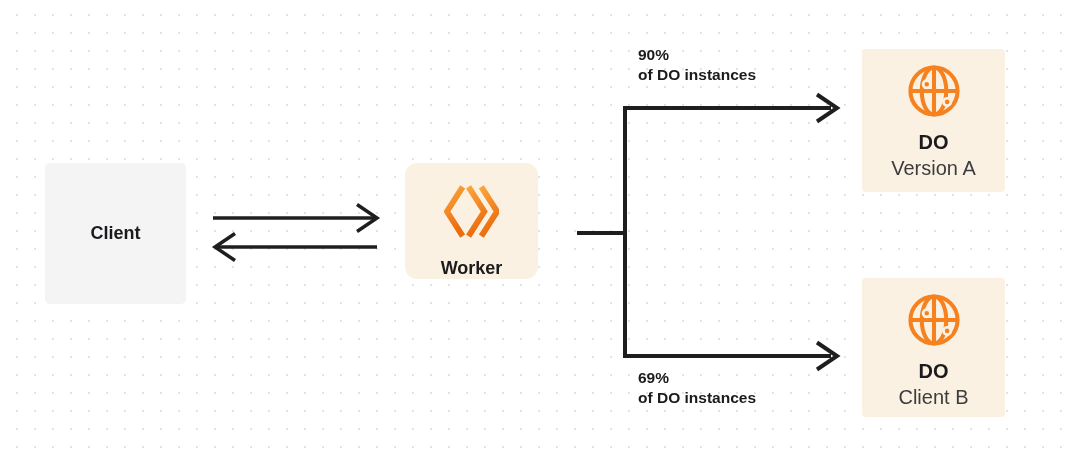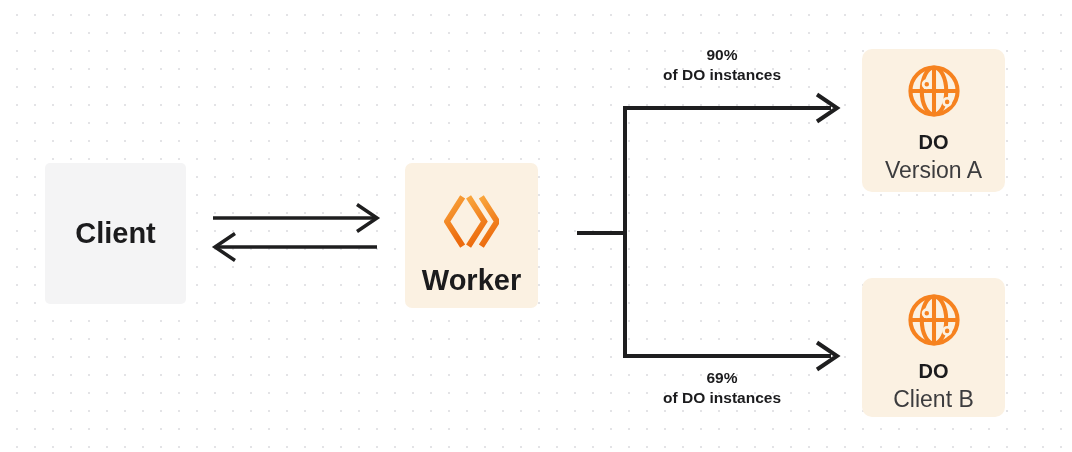--- a/index.html
+++ b/index.html
@@ -13,29 +13,29 @@
     position:relative; width:1072px; height:452px; overflow:hidden; background:#fff;
     background-image:radial-gradient(circle, var(--dot,#e3e3e6) 1.2px, transparent 1.4px);
     background-size:18px 18px; background-position:8px 6px;
   }
   .overlay{position:absolute; left:0; top:0; width:1072px; height:452px; pointer-events:none;}
   .overlay path{fill:none; stroke:var(--line,#1e1e1f); stroke-linecap:butt; stroke-linejoin:miter;}
   .s35{stroke-width:3.5px;}
   .s4{stroke-width:4px;}
   .node{position:absolute; display:flex; flex-direction:column; align-items:center; justify-content:center;}
   .client{left:45px; top:163px; width:141px; height:141px; background:var(--client-bg,#f4f4f5); border-radius:5px;}
-  .worker{left:405px; top:163px; width:133px; height:145px; background:var(--cream-bg,#fbf1e2); border-radius:7px; justify-content:center; padding-top:21px; box-sizing:border-box;}
+  .worker{left:405px; top:163px; width:133px; height:116px; background:var(--cream-bg,#fbf1e2); border-radius:12px; justify-content:space-between; padding-top:21px; box-sizing:border-box;}
   .worker .node-label{margin-top:15px;}
-  .do{background:var(--cream-bg,#fbf1e2); border-radius:10px; justify-content:flex-start; padding-top:13px; box-sizing:border-box;text-align:center;}
+  .do{background:var(--cream-bg,#fbf1e2); border-radius:4px; justify-content:flex-start; padding-top:13px; box-sizing:border-box;text-align:center;}
   .doA{left:862px; top:49px; width:143px; height:143px;}
   .doB{left:862px; top:278px; width:143px; height:139px;}
-  .node-label{font-size:29px; font-weight:700; color:var(--text-dark,#1b1b1d); line-height:1.15;}
+  .node-label{font-size:18px; font-weight:700; color:var(--text-dark,#1b1b1d); line-height:1.15;}
   .do-title{font-size:20px; font-weight:700; color:var(--text-dark,#1b1b1d); margin-top:11px; line-height:1.15;}
-  .do-sub{font-size:23px; font-weight:400; color:var(--text-sub,#3c3c3e); margin-top:3px; line-height:1.15;}
-  .split-label{position:absolute; width:168px; text-align:center; font-size:15.5px; font-weight:700; color:var(--text-dark,#1b1b1d); line-height:20px;}
+  .do-sub{font-size:20px; font-weight:400; color:var(--text-sub,#3c3c3e); margin-top:3px; line-height:1.15;}
+  .split-label{position:absolute; width:168px; font-size:15.5px; font-weight:700; color:var(--text-dark,#1b1b1d); line-height:20px;}
   .split-top{left:638px; top:45px;}
   .split-bottom{left:638px; top:368px;}
   .wk-logo{width:55px; height:55px;}
   .wk-logo path{fill:none; stroke:url(#wkgrad); stroke-width:6px;}
   .globe{width:58px; height:58px;}
   .globe .g-stroke{fill:none; stroke:var(--orange,#f6821f); stroke-width:4.5px;}
   .globe .g-dot{fill:var(--orange,#f6821f); stroke:var(--cream-bg,#fbf1e2); stroke-width:3px;}
 </style>
 </head>
 <body>

